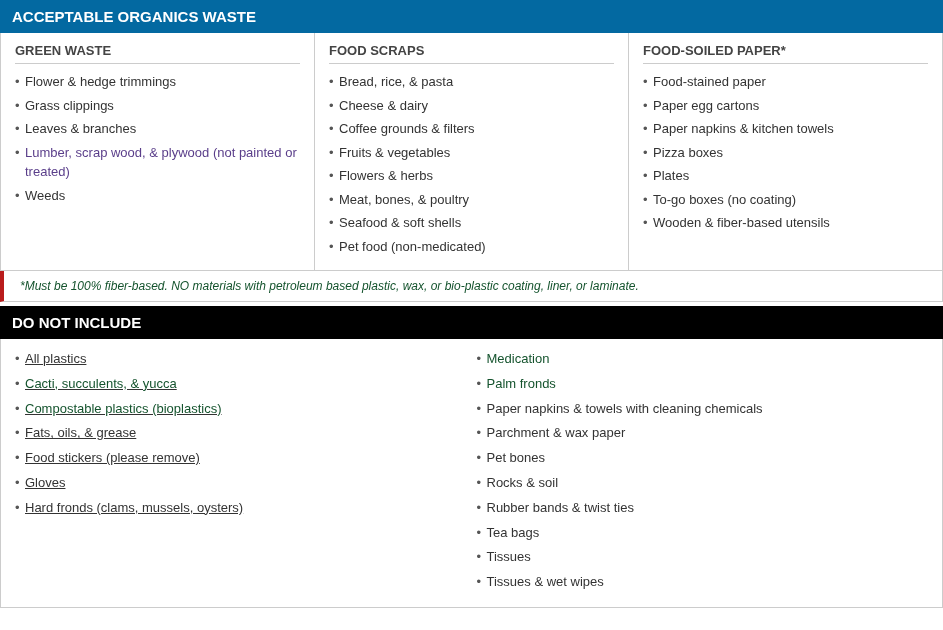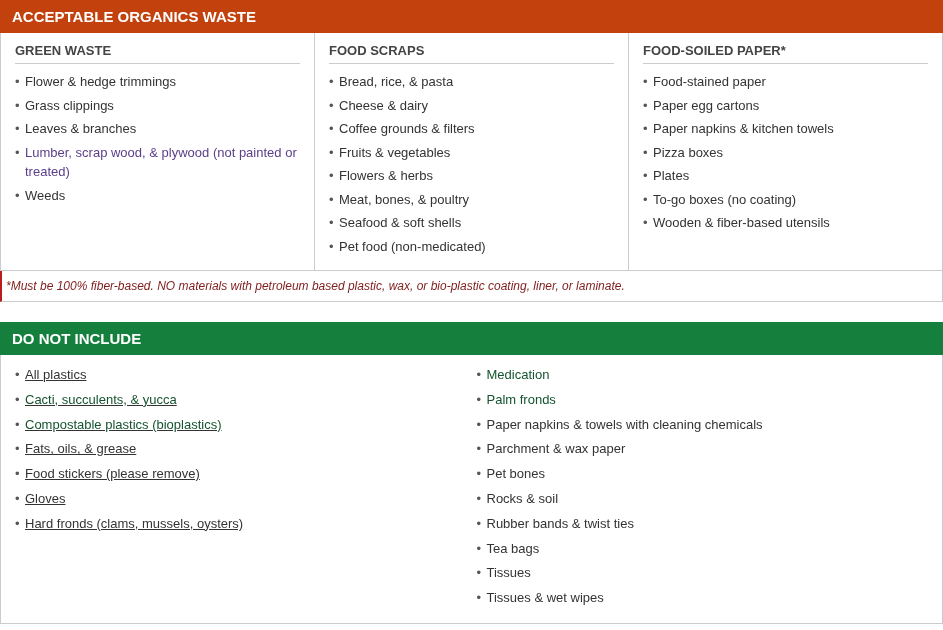--- a/index.html
+++ b/index.html
@@ -5,21 +5,21 @@
     * { box-sizing: border-box; margin: 0; padding: 0; }
     body {
       font-family: Arial, Helvetica, sans-serif;
       font-size: 13px;
       color: #333;
       background: #fff;
       width: 943px;
     }
 
     .main-title {
-      background-color: #c2410c;
+      background-color: #0369a1;
       color: #fff;
       font-size: 15px;
       font-weight: bold;
       padding: 8px 12px;
       text-transform: uppercase;
     }
 
     .acceptable-section {
       display: flex;
       border: 1px solid #ccc;
@@ -63,35 +63,35 @@
       color: #555;
     }
 
     .highlight-link {
       color: #5a3e8a;
     }
 
     .footnote {
       font-style: italic;
       font-size: 12px;
-      color: #7f1d1d;
-      padding: 8px 4px;
-      border-left: 2px solid #b91c1c;
+      color: #14532d;
+      padding: 8px 16px;
+      border-left: 4px solid #b91c1c;
       border-right: 1px solid #ccc;
       border-bottom: 1px solid #ccc;
     }
 
     .do-not-title {
-      background-color: #15803d;
+      background-color: #000000;
       color: #fff;
       font-size: 15px;
       font-weight: bold;
       padding: 8px 12px;
       text-transform: uppercase;
-      margin-top: 20px;
+      margin-top: 4px;
     }
 
     .do-not-section {
       display: flex;
       border: 1px solid #ccc;
       border-top: none;
       padding: 10px 14px;
     }
 
     .do-not-col {

